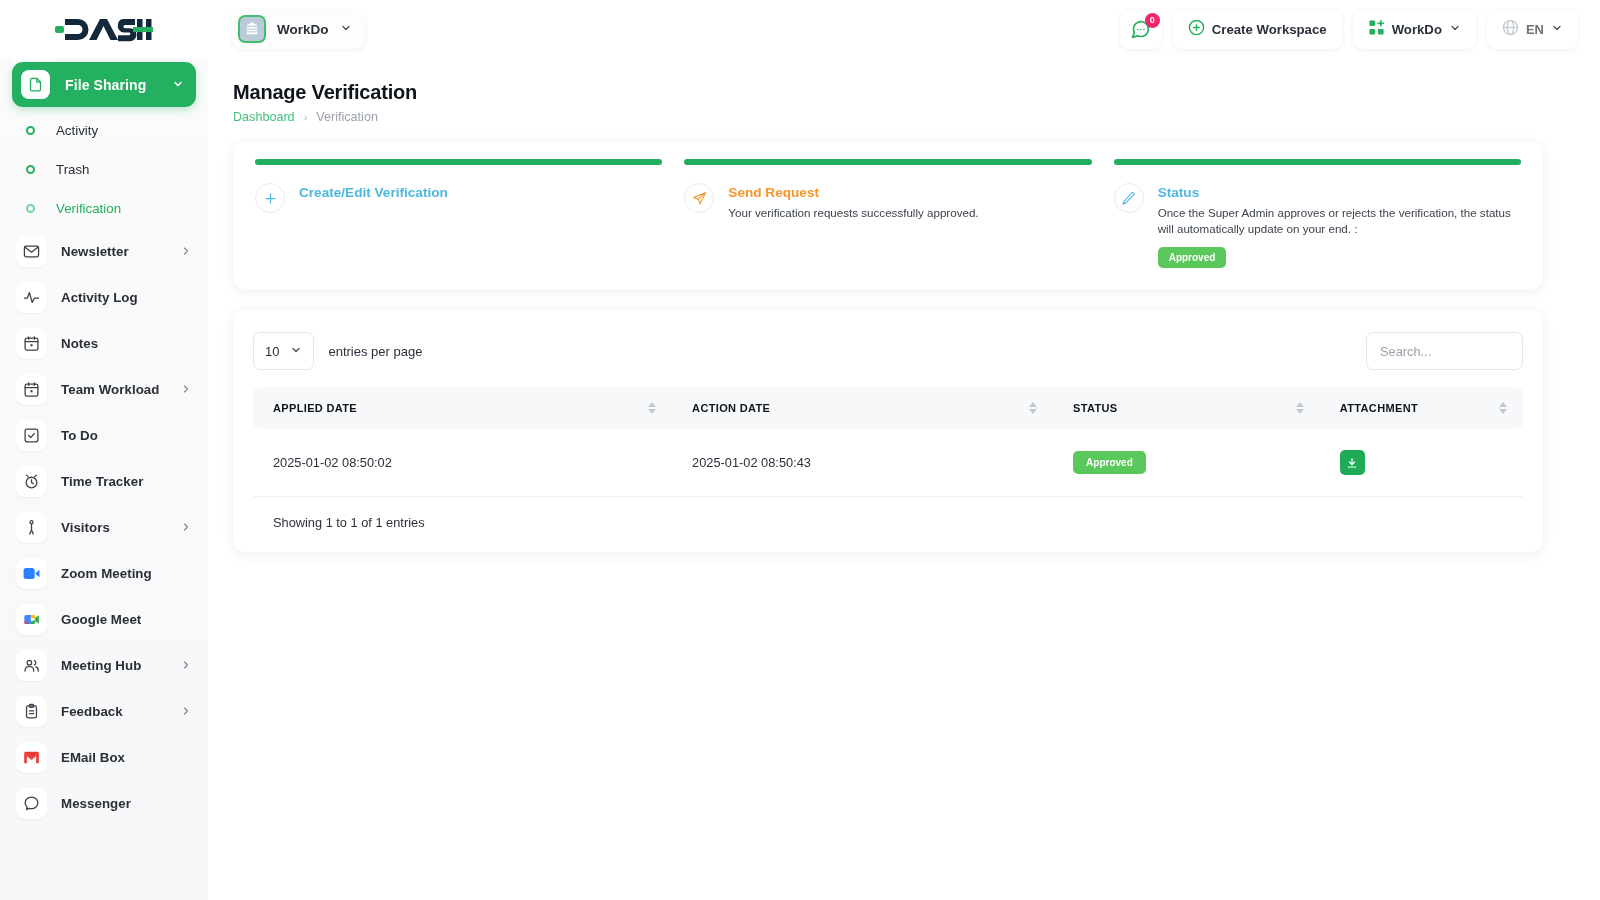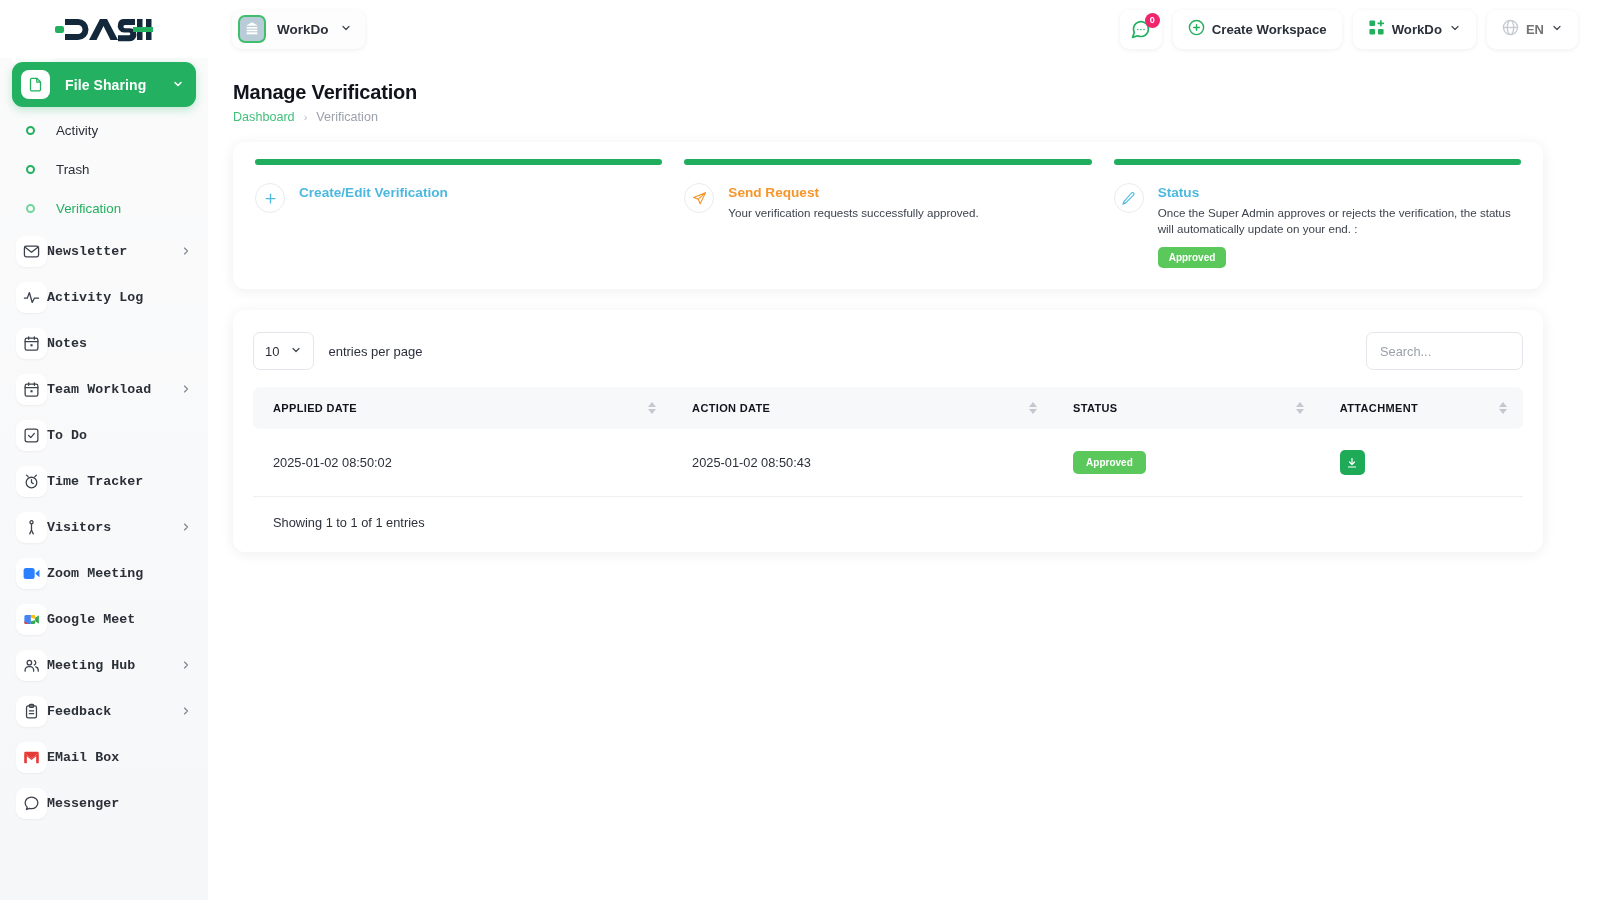--- a/index.html
+++ b/index.html
@@ -83,22 +83,22 @@
     height: 46px; padding: 0 16px 0 16px; cursor: pointer;
   }
   .nav-item .ico-box {
     width: 31px; height: 31px; border-radius: 9px;
     background: #ffffff;
     display: flex; align-items: center; justify-content: center;
     flex: 0 0 auto;
     box-shadow: 0 1px 2px rgba(20,25,35,0.05);
   }
   .nav-item .lbl {
-    font-size: 13.3px; color: #2a2f38;
-    font-weight: bold; flex: 1 1 auto; letter-spacing: .05px; font-family: Liberation Mono, monospace;
+    margin-left: 14px; font-size: 13.3px; color: #2a2f38;
+    font-weight: bold; flex: 1 1 auto; letter-spacing: .05px;
   }
   .nav-item .chev { color: #7b8390; display: flex; align-items: center; }
 
   
   #topbar {
     position: absolute; left: 208px; top: 0;
     width: 1392px; height: 58px;
     background: #ffffff;
     display: flex; align-items: center;
   }
@@ -164,21 +164,21 @@
   .bc-sep { color: #b6bbc4; font-size: 11px; }
   .bc-cur { color: #9ba1ab; }
 
   .card {
     background: #ffffff; border-radius: 12px;
     box-shadow: 0 2px 14px rgba(20,25,35,0.07);
   }
 
   #info-card {
     margin-top: 18px; height: 147px;
-    display: flex; padding: 17px 22px 0 22px; gap: 22px; justify-content: flex-end;
+    display: flex; padding: 17px 22px 0 22px; gap: 22px;
   }
   .info-col { flex: 1 1 0; min-width: 0; }
   .info-bar {
     height: 6px; border-radius: 4px; background: #20ad5e;
     margin-bottom: 20px;
   }
   .info-head { display: flex; align-items: flex-start; gap: 14px; }
   .info-ico {
     width: 30px; height: 30px; border-radius: 50%;
     border: 1px solid #e9ebee;

